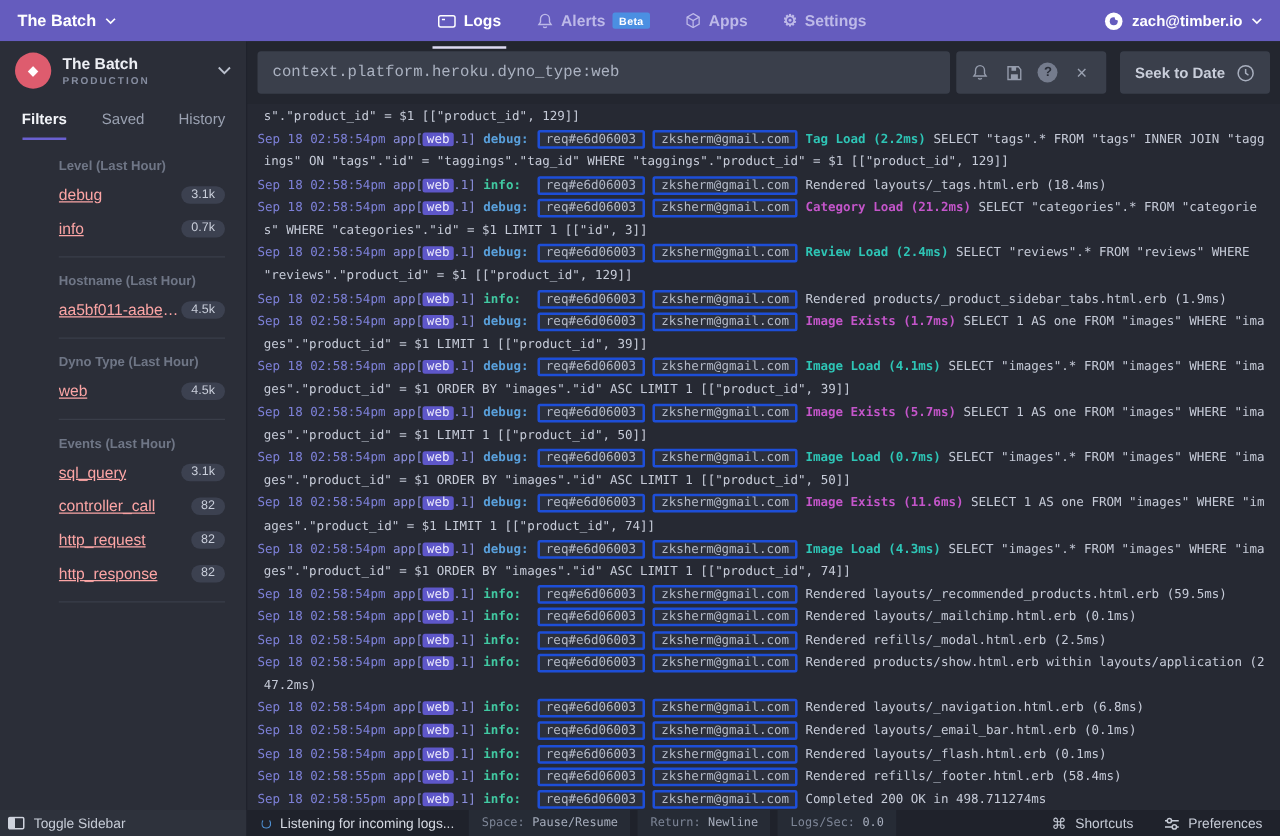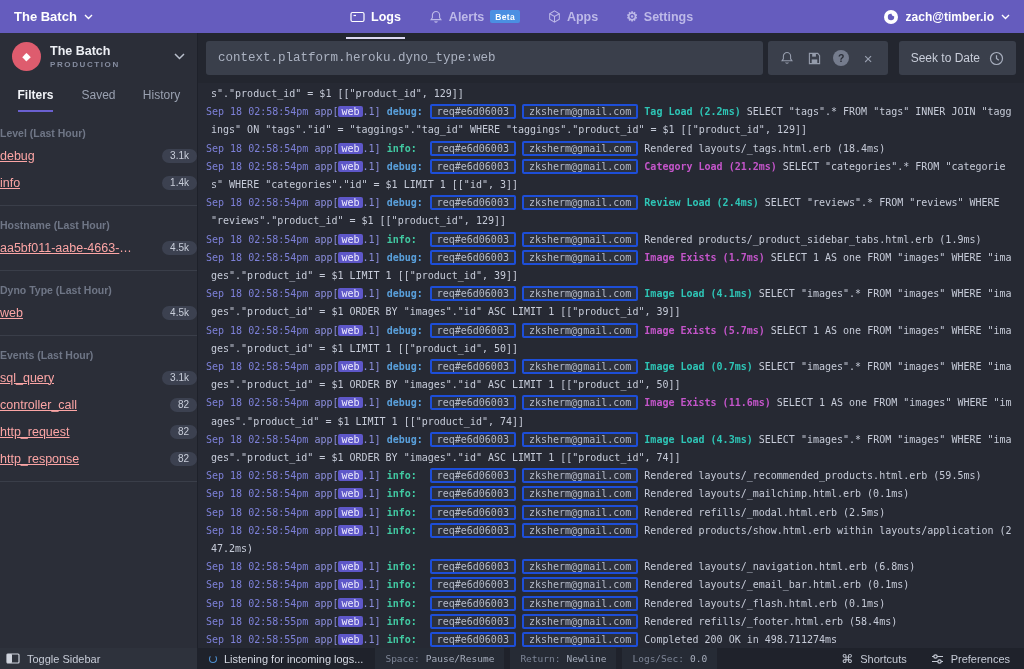--- a/index.html
+++ b/index.html
@@ -32,21 +32,21 @@
             display:flex; align-items:center; justify-content:center; font-size:11px; flex:none; }
   .side-titles { flex:1; min-width:0; }
   .side-title { font-size:12.5px; color:#EDEFF4; font-weight:700; }
   .side-sub { font-size:8px; color:#868DA0; letter-spacing:1.6px; font-weight:700; margin-top:2px; }
   .side-tabs { display:flex; padding:2px 4px 0 4px; }
   .side-tab { flex:1; text-align:center; font-size:12px; color:#9AA1B1; padding:9px 0 10px;
               position:relative; cursor:pointer; }
   .side-tab.active { color:#F2F4F8; font-weight:600; }
   .side-tab.active::after { content:''; position:absolute; left:22%; right:22%; bottom:0; height:2px;
               background:#6A60D0; }
-  .side-body { padding:2px 0; flex:1; overflow:hidden; }
+  .side-body { padding:2px 17px; flex:1; overflow:hidden;margin-left:30px; }
   .sec-title { font-size:10.5px; color:#6F7686; font-weight:700; margin:13px 0 3px; }
   .side-item { display:flex; align-items:center; justify-content:space-between; padding:6.5px 0;
                cursor:pointer; }
   .side-item .lbl { font-size:12.5px; color:#fca5a5; overflow:hidden; text-overflow:ellipsis;
                white-space:nowrap; max-width:138px;text-decoration:underline; }
   .badge { background:#3C4150; color:#C9CEDA; font-size:10px; padding:1.5px 8px; border-radius:9px;
            flex:none; }
   .divider { height:1px; background:#3A3E49; margin:9px 0 0; }
 
   
@@ -59,21 +59,21 @@
   .icon-cluster { height:34px; background:#3A3F4B; border-radius:3px; display:flex;
                 align-items:center; padding:0 6px; color:#959CAC; flex:none; }
   .icbtn { width:27px; height:34px; display:flex; align-items:center; justify-content:center;
                 cursor:pointer; }
   .qcircle { width:16px; height:16px; border-radius:50%; background:#757C8D; color:#2A2E38;
                 font-weight:700; font-size:10.5px; display:flex; align-items:center;
                 justify-content:center; }
   .xmark { font-size:15px; line-height:1; color:#9AA1B1; }
   .seek-btn { height:34px; background:#3A3F4B; border:none; border-radius:3px; display:flex;
                 align-items:center; gap:9px; padding:0 12px; color:#C9CEDA; font-size:12px;
-                margin-left:6px; cursor:pointer; font-family:inherit; flex:none; }
+                margin-left:6px; cursor:pointer; font-family:inherit; flex:none;font-weight:bold; }
 
   
   .logs { flex:1; background:#262933; padding:2px 8px 0 8px; overflow:hidden;
           font-family:"DejaVu Sans Mono", monospace; font-size:10px; line-height:18.2px;
           color:#C6CBD8; }
   .entry { padding-left:5px; text-indent:-5px; white-space:pre-wrap; word-break:break-all; }
   .entry.cont { text-indent:0; }
   .ts  { color:#7D80D8; }
   .src { color:#8B8EDC; }
   .chip-web { background:#5E57C9; color:#ECEAFB; border-radius:2px; padding:0 3px; text-indent:0; }
@@ -174,21 +174,21 @@
       <div class="side-tab">History</div>
     </div>
     <div class="side-body" id="side-sections">
         <div class="sec-title">Level (Last Hour)</div>
         <div class="side-item">
           <span class="lbl">debug</span>
           <span class="badge">3.1k</span>
         </div>
         <div class="side-item">
           <span class="lbl">info</span>
-          <span class="badge">1.4k</span>
+          <span class="badge">0.7k</span>
         </div>
         <div class="divider"></div>
         <div class="sec-title">Hostname (Last Hour)</div>
         <div class="side-item">
           <span class="lbl">aa5bf011-aabe-4663-bf8a-…</span>
           <span class="badge">4.5k</span>
         </div>
         <div class="divider"></div>
         <div class="sec-title">Dyno Type (Last Hour)</div>
         <div class="side-item">

